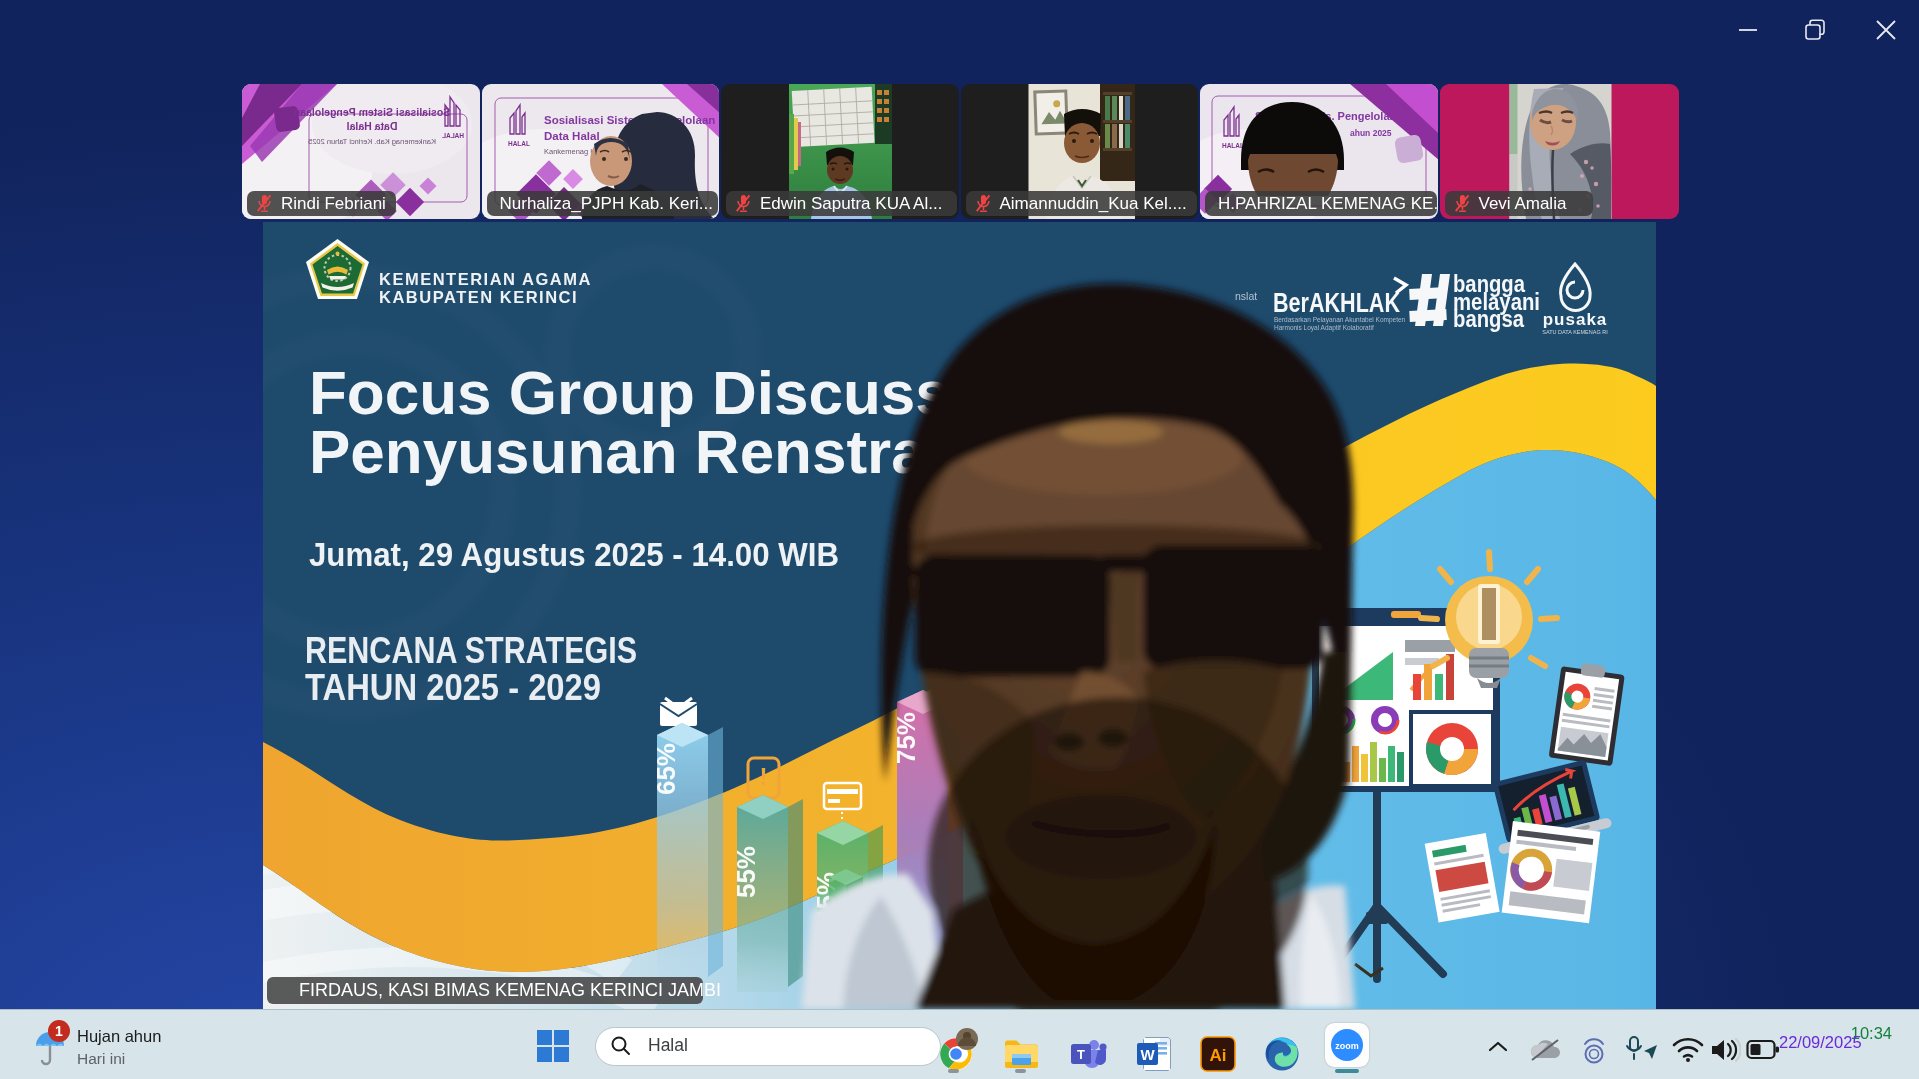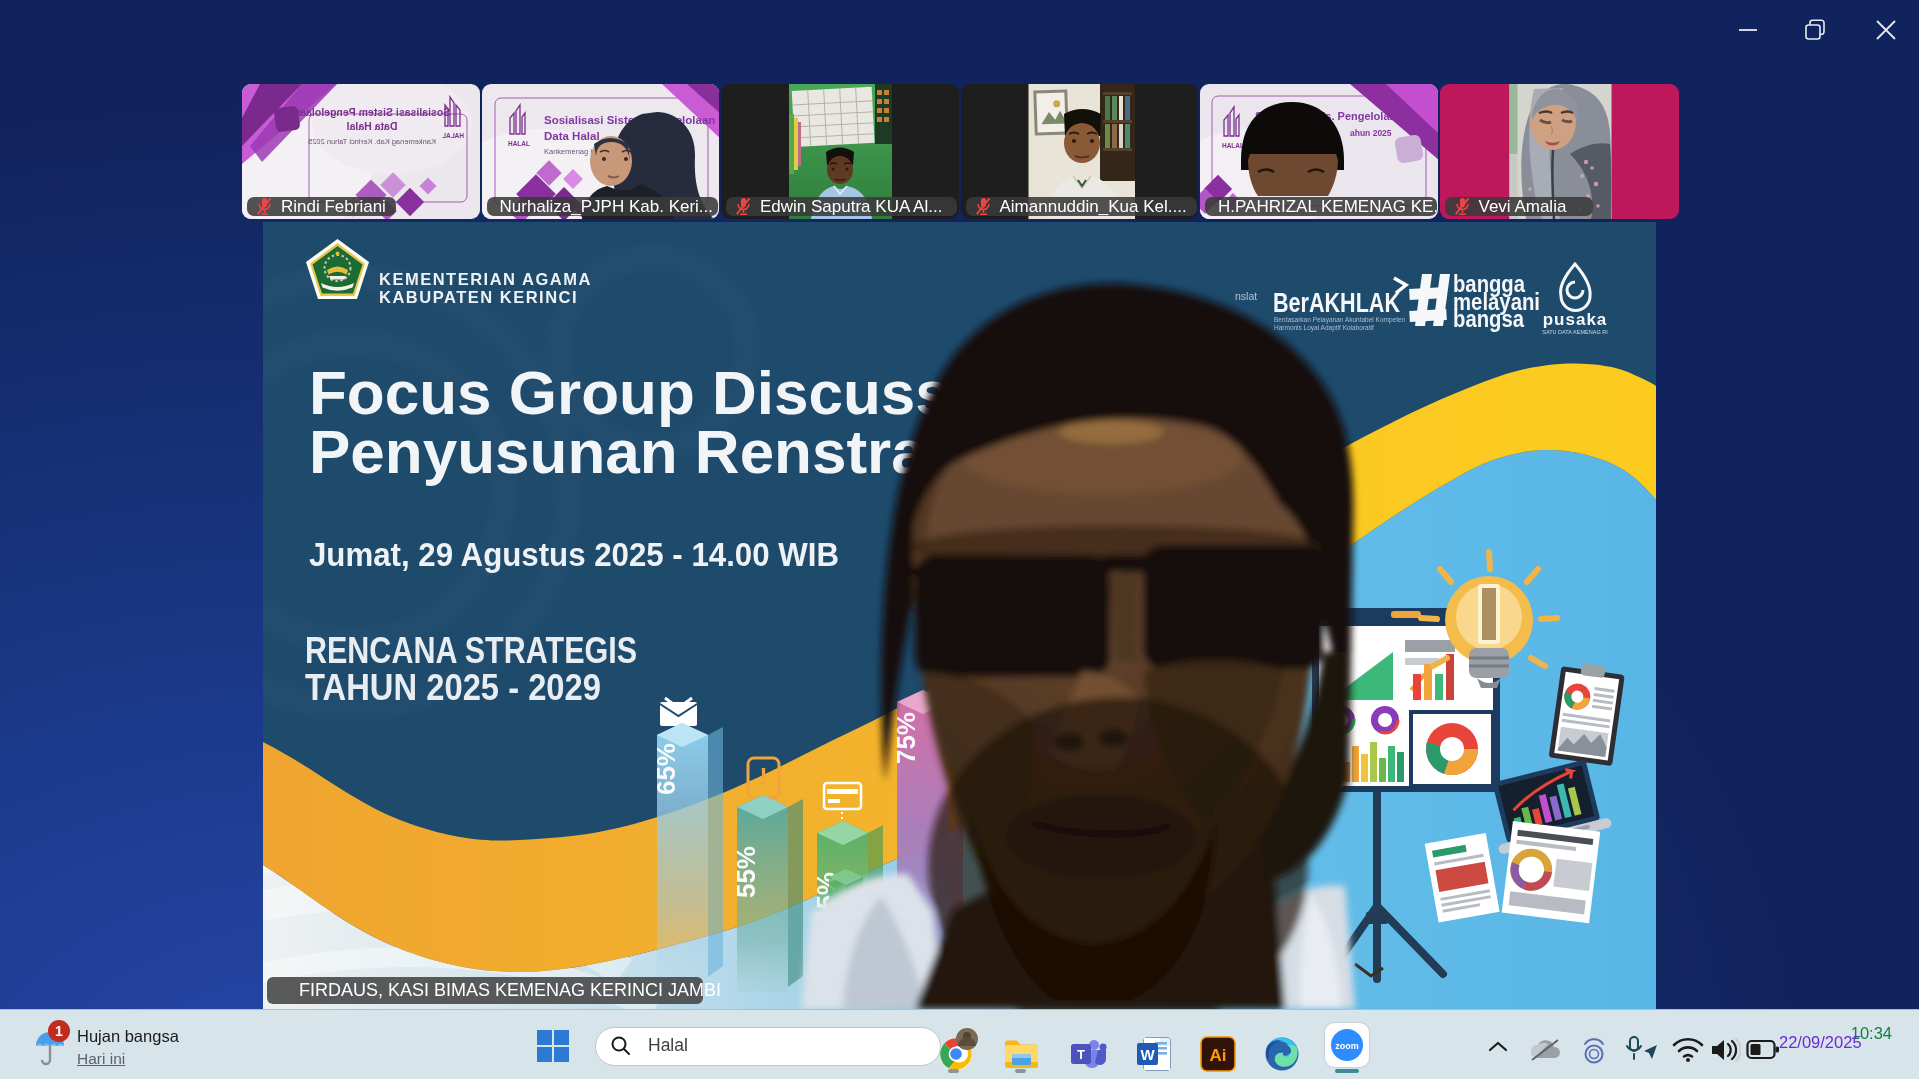--- a/index.html
+++ b/index.html
@@ -3,21 +3,21 @@
 <meta charset="utf-8">
 <style>
   html,body{margin:0;padding:0;width:1919px;height:1079px;overflow:hidden;
     font-family:"Liberation Sans",sans-serif;}
   body{background:radial-gradient(1500px 1000px at 16% 102%, #2647a9 0%, #1c3a8c 38%, #162f74 68%, #11235c 100%);position:relative;}
   
   .winctl{position:absolute;top:0;left:0;width:1919px;height:60px;}
   
   #strip{position:absolute;left:242px;top:84px;width:1437px;height:135px;}
   .thumb{position:absolute;top:0;height:135px;border-radius:9px;overflow:hidden;}
-  .namepill{position:absolute;left:5px;bottom:3px;height:19px;background:rgba(58,58,58,0.88);
+  .namepill{position:absolute;left:5px;bottom:3px;height:25px;background:rgba(58,58,58,0.88);
     border-radius:7px;display:flex;align-items:center;color:#fff;font-size:17px;white-space:nowrap;overflow:hidden;}
   .namepill .txt{padding:0 10px;}
   .micico{width:17px;height:19px;margin-left:9px;margin-right:-2px;flex:0 0 auto;}
   
   #main{position:absolute;left:263px;top:222px;width:1393px;height:787px;overflow:hidden;}
   #firdaus{position:absolute;left:267px;top:977px;width:436px;height:27px;background:rgba(68,68,68,0.88);
     border-radius:6px;color:#fff;font-size:18px;display:flex;align-items:center;white-space:nowrap;}
   
   #taskbar{position:absolute;left:0;top:1009px;width:1919px;height:70px;background:#d7e5ea;border-top:1px solid #aebfc6;}
   #taskbar .t{position:absolute;}
@@ -638,22 +638,22 @@
 
   <svg class="t" style="left:28px;top:8px" width="140" height="58" viewBox="0 0 140 58">
     <g>
       <path d="M8 28 a14 14 0 0 1 28 0 z" fill="#4a9fe8"></path>
       <path d="M8 28 q3.5 -5 7 0 q3.5 -5 7 0 q3.5 -5 7 0 q3.5 -5 7 0" fill="#7ec0f5"></path>
       <path d="M22 28 v14 a4 4 0 0 1 -8 0" fill="none" stroke="#8a8f96" stroke-width="2.4"></path>
     </g>
     <circle cx="31" cy="13" r="11" fill="#c42b1f"></circle>
     <text x="31" y="18" font-size="14" font-weight="bold" fill="#fff" text-anchor="middle">1</text>
   </svg>
-  <div class="t" style="left:77px;top:17px;font-size:16.5px;color:#1b1b1b;">Hujan bangsa</div>
-  <div class="t" style="left:77px;top:40px;font-size:15.5px;color:#5d6268;text-decoration:underline;">Hari ini</div>
+  <div class="t" style="left:77px;top:17px;font-size:16.5px;color:#1b1b1b;">Hujan ahun</div>
+  <div class="t" style="left:77px;top:40px;font-size:15.5px;color:#5d6268;">Hari ini</div>
 
   <svg class="t" style="left:536px;top:19px" width="34" height="34" viewBox="0 0 34 34">
     <rect x="1" y="1" width="15" height="15" fill="#2d7ad4"></rect>
     <rect x="18" y="1" width="15" height="15" fill="#2d7ad4"></rect>
     <rect x="1" y="18" width="15" height="15" fill="#2d7ad4"></rect>
     <rect x="18" y="18" width="15" height="15" fill="#2d7ad4"></rect>
   </svg>
 
   <div class="t" style="left:595px;top:17px;width:344px;height:37px;background:#fff;border:1px solid #b9c6cc;border-radius:20px;"></div>
   <svg class="t" style="left:610px;top:25px" width="22" height="22" viewBox="0 0 22 22">

